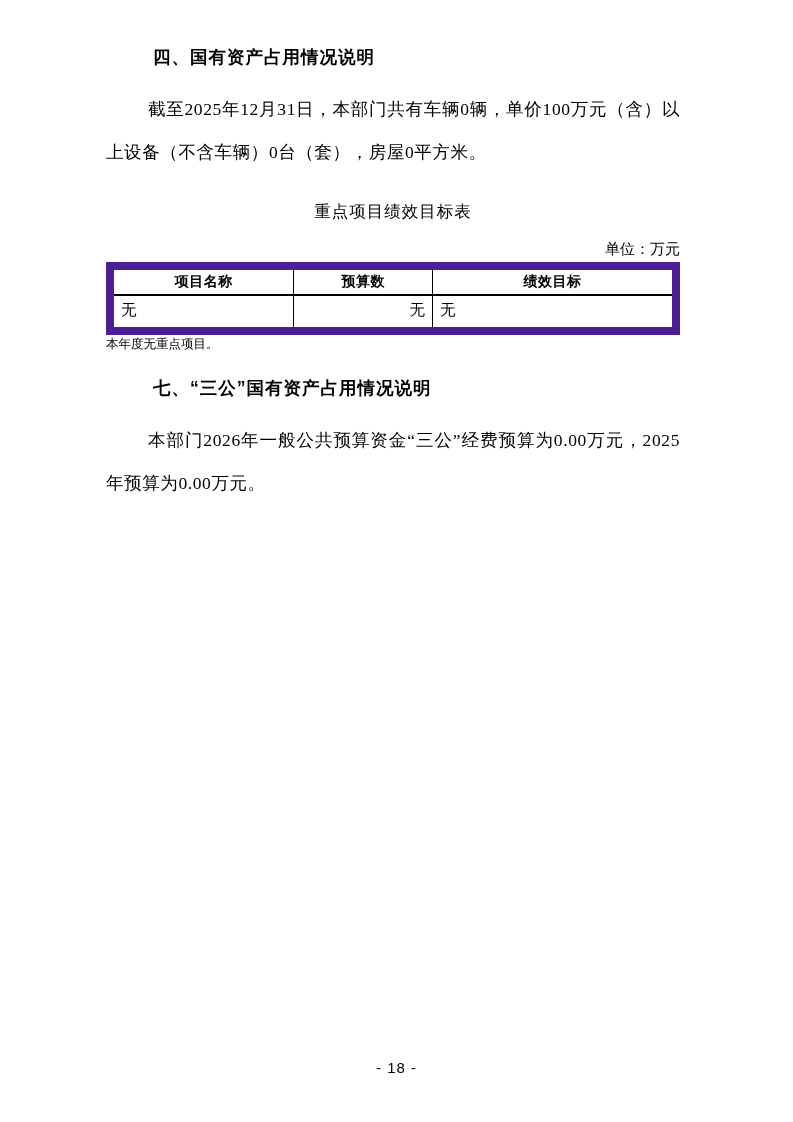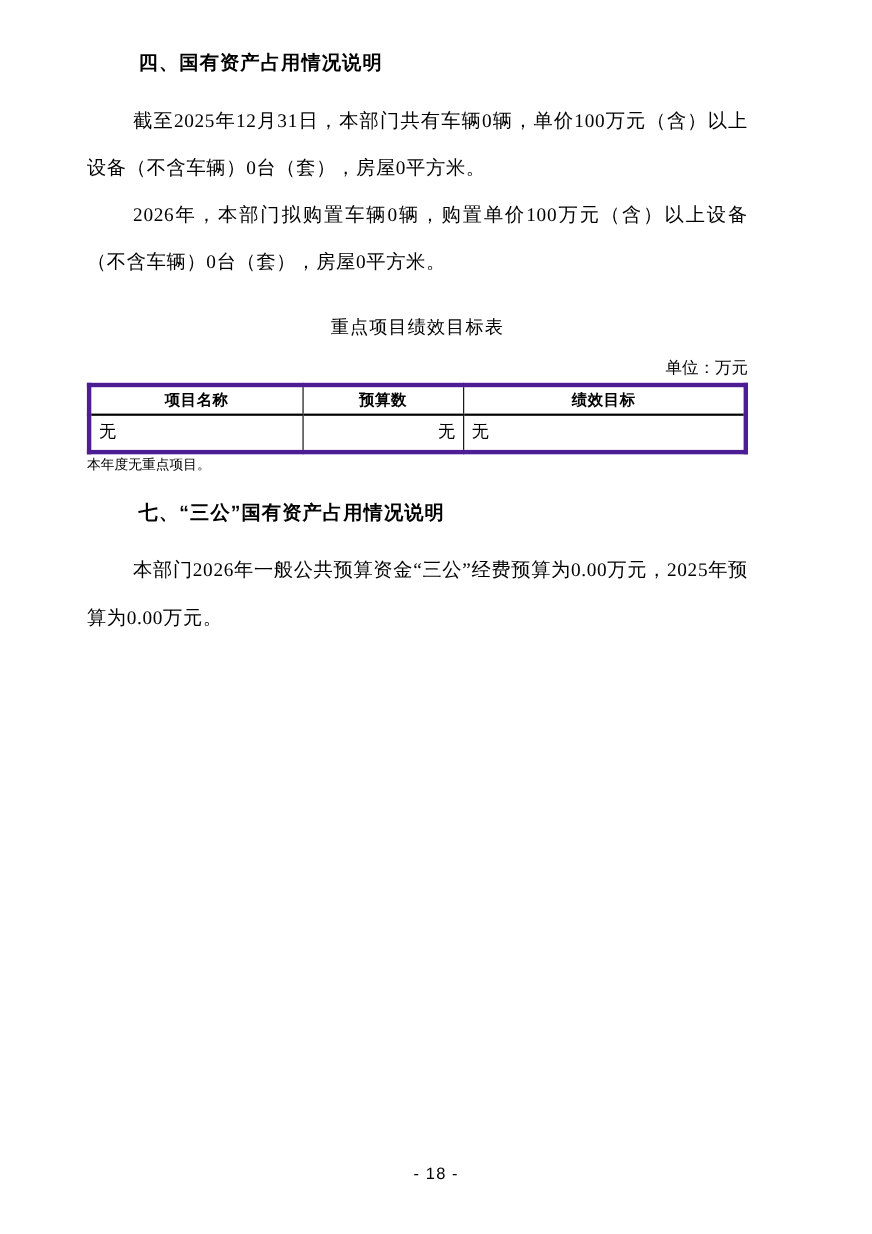--- a/index.html
+++ b/index.html
@@ -8,21 +8,21 @@
     background: #ffffff;
   }
   .doc-page {
     position: relative;
     width: 793px;
     height: 1094px;
     background: #ffffff;
     color: #000000;
     font-family: "Liberation Serif", "DejaVu Serif", serif;
     box-sizing: border-box;
-    padding: 44px 113px 0 79px;
+    padding: 44px 113px 0 106px;
     overflow: hidden;
   }
   .section-heading {
     font-family: "Liberation Sans", "DejaVu Sans", sans-serif;
     font-weight: bold;
     font-size: 17.5px;
     line-height: 26px;
     letter-spacing: 1px;
     margin: 0 0 18px 0;
     padding-left: 47px;
@@ -47,21 +47,21 @@
   }
   .unit-label {
     text-align: right;
     font-size: 15px;
     line-height: 22px;
     margin: 14px 0 2px 0;
   }
   table.goal-table {
     width: 100%;
     border-collapse: collapse;
-    border: 4px solid #4c1d95;
+    border: 8px solid #4c1d95;
     table-layout: fixed;
   }
   table.goal-table th {
     border: 1px solid #000;
     border-bottom: 2px solid #000;
     font-size: 14px;
     font-weight: bold;
     text-align: center;
     padding: 3px 4px;
     letter-spacing: 0.5px;
@@ -94,21 +94,20 @@
   }
 </style>
 </head>
 <body>
 
 <div class="doc-page">
 
   <div class="section">
     <h2 class="section-heading">四、国有资产占用情况说明</h2>
     <p class="body-para">截至2025年12月31日，本部门共有车辆0辆，单价100万元（含）以上设备（不含车辆）0台（套），房屋0平方米。</p>
-    <p class="body-para">2026年，本部门拟购置车辆0辆，购置单价100万元（含）以上设备（不含车辆）0台（套），房屋0平方米。</p>
   </div>
 
 
   <div class="section section-6">
     <p class="table-title">重点项目绩效目标表</p>
     <p class="unit-label">单位：万元</p>
     <table class="goal-table">
       <colgroup>
         <col class="col-name">
         <col class="col-budget">

